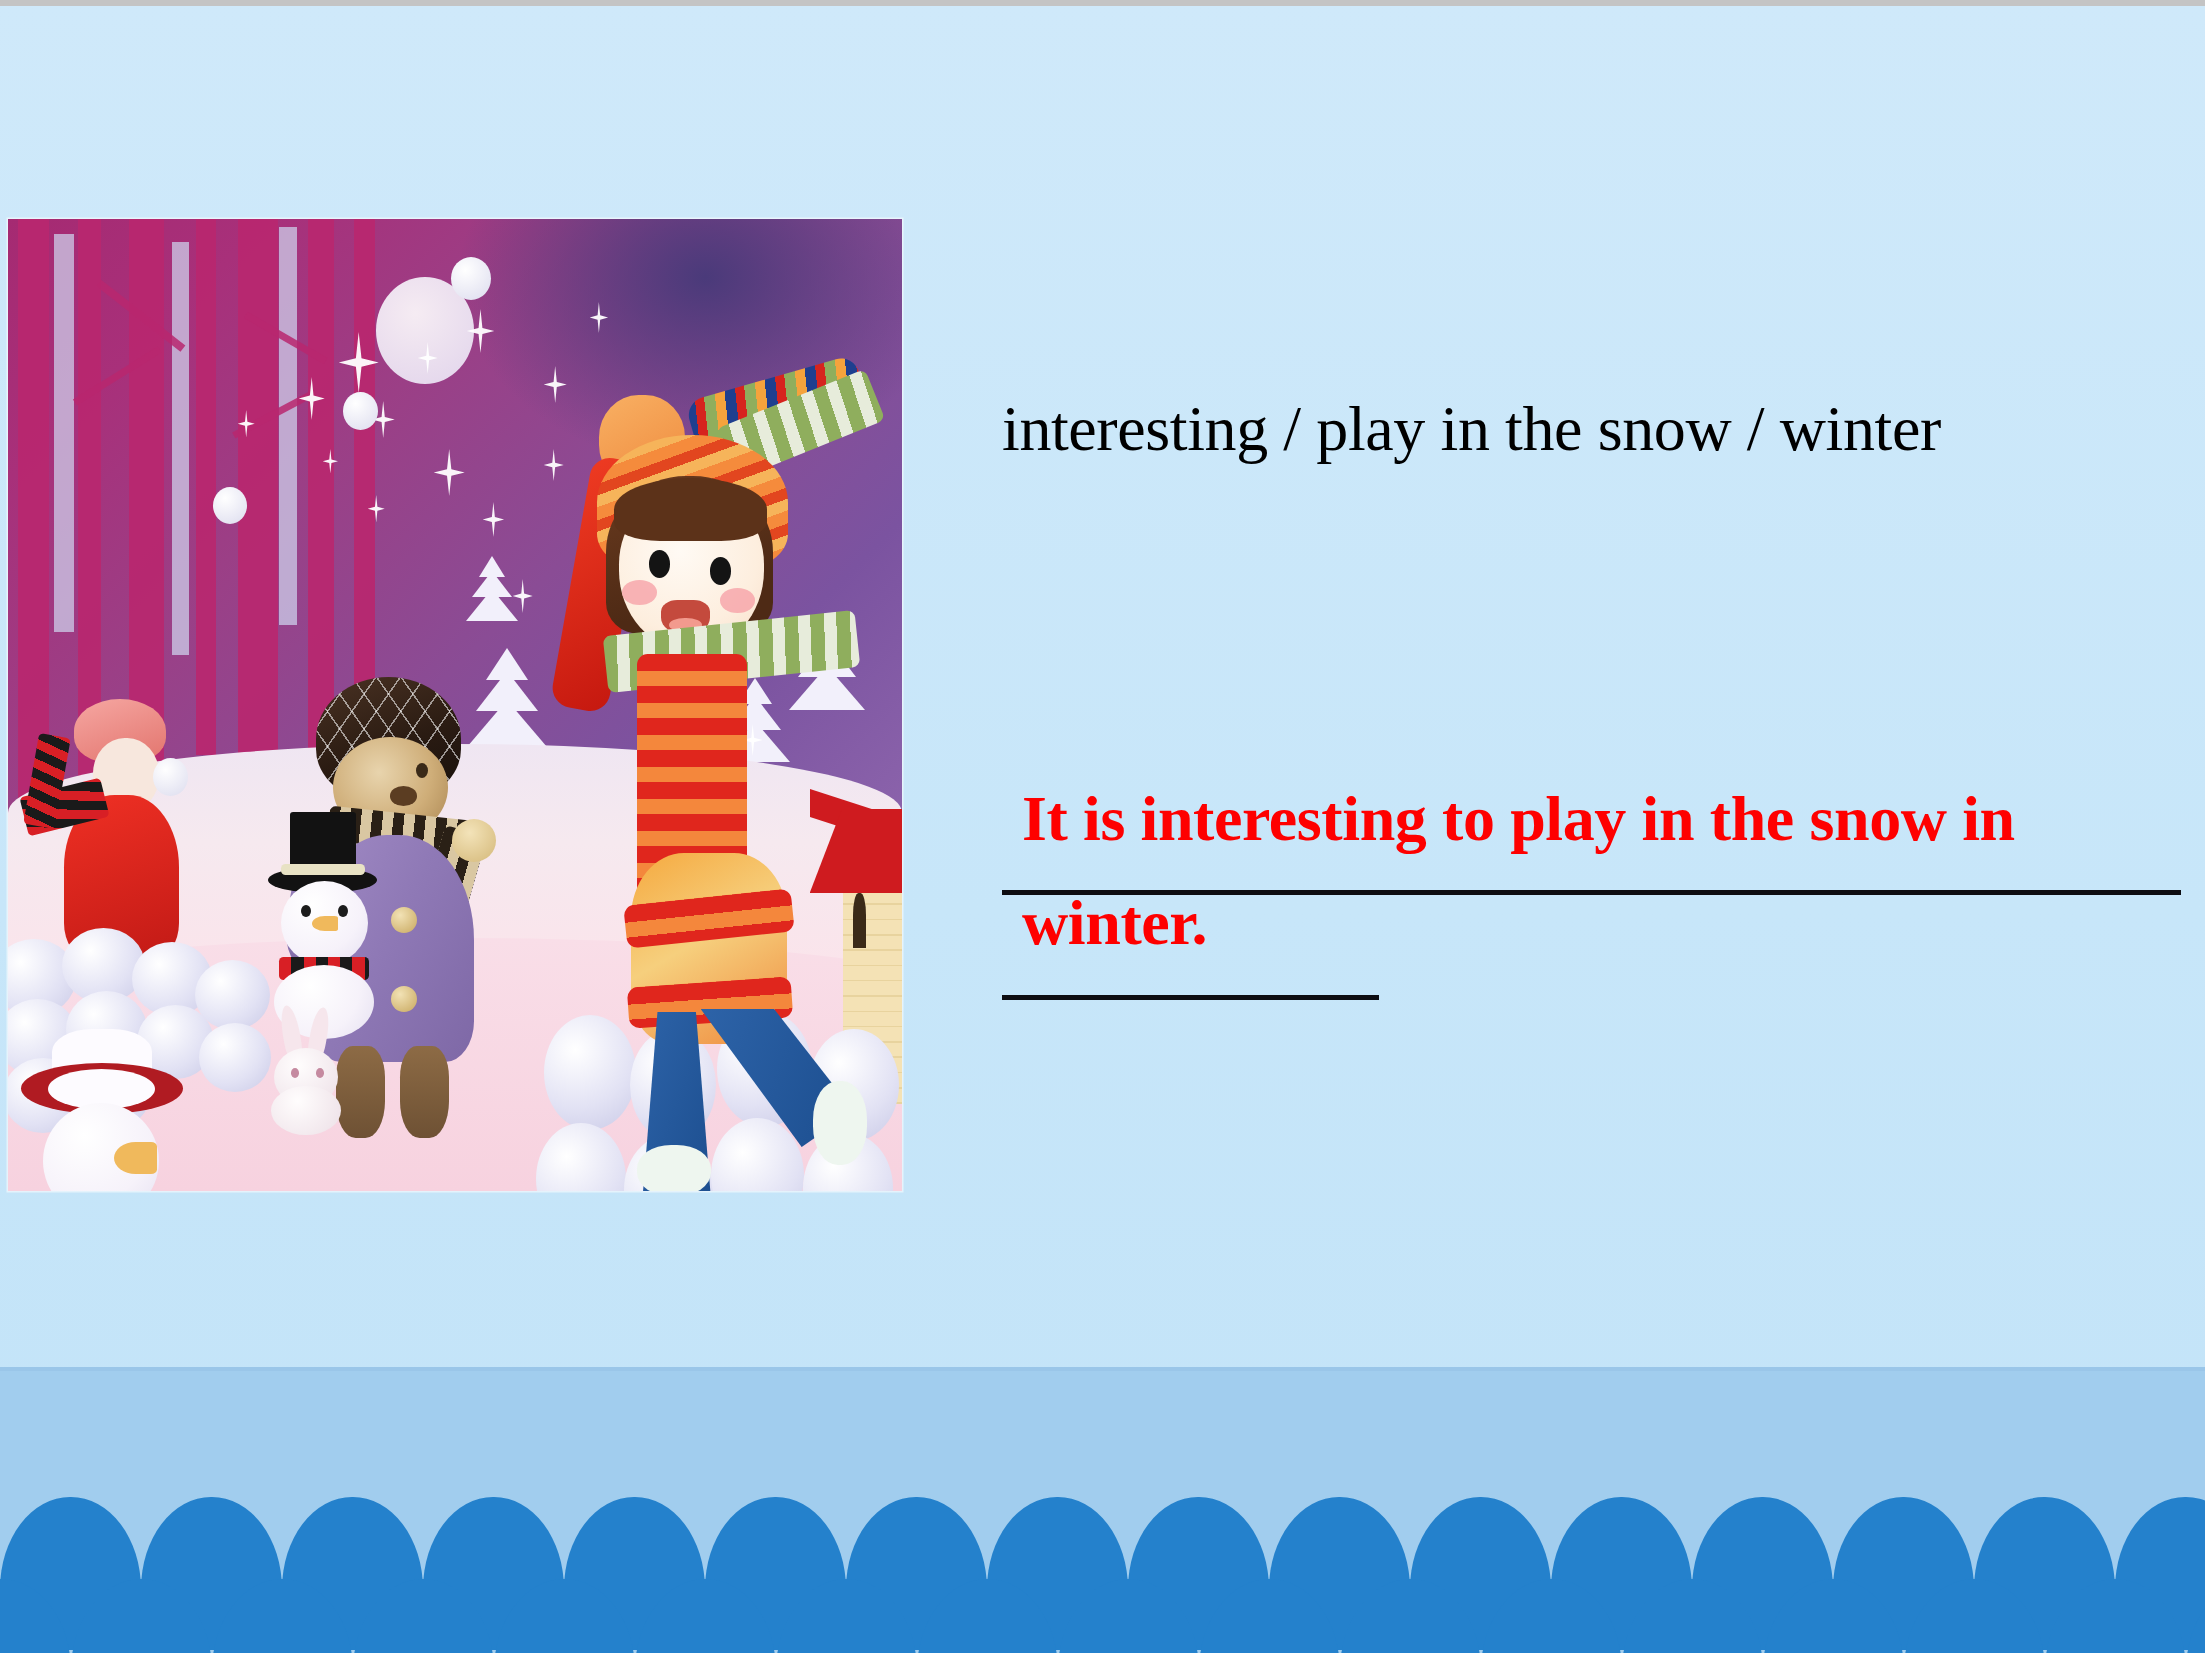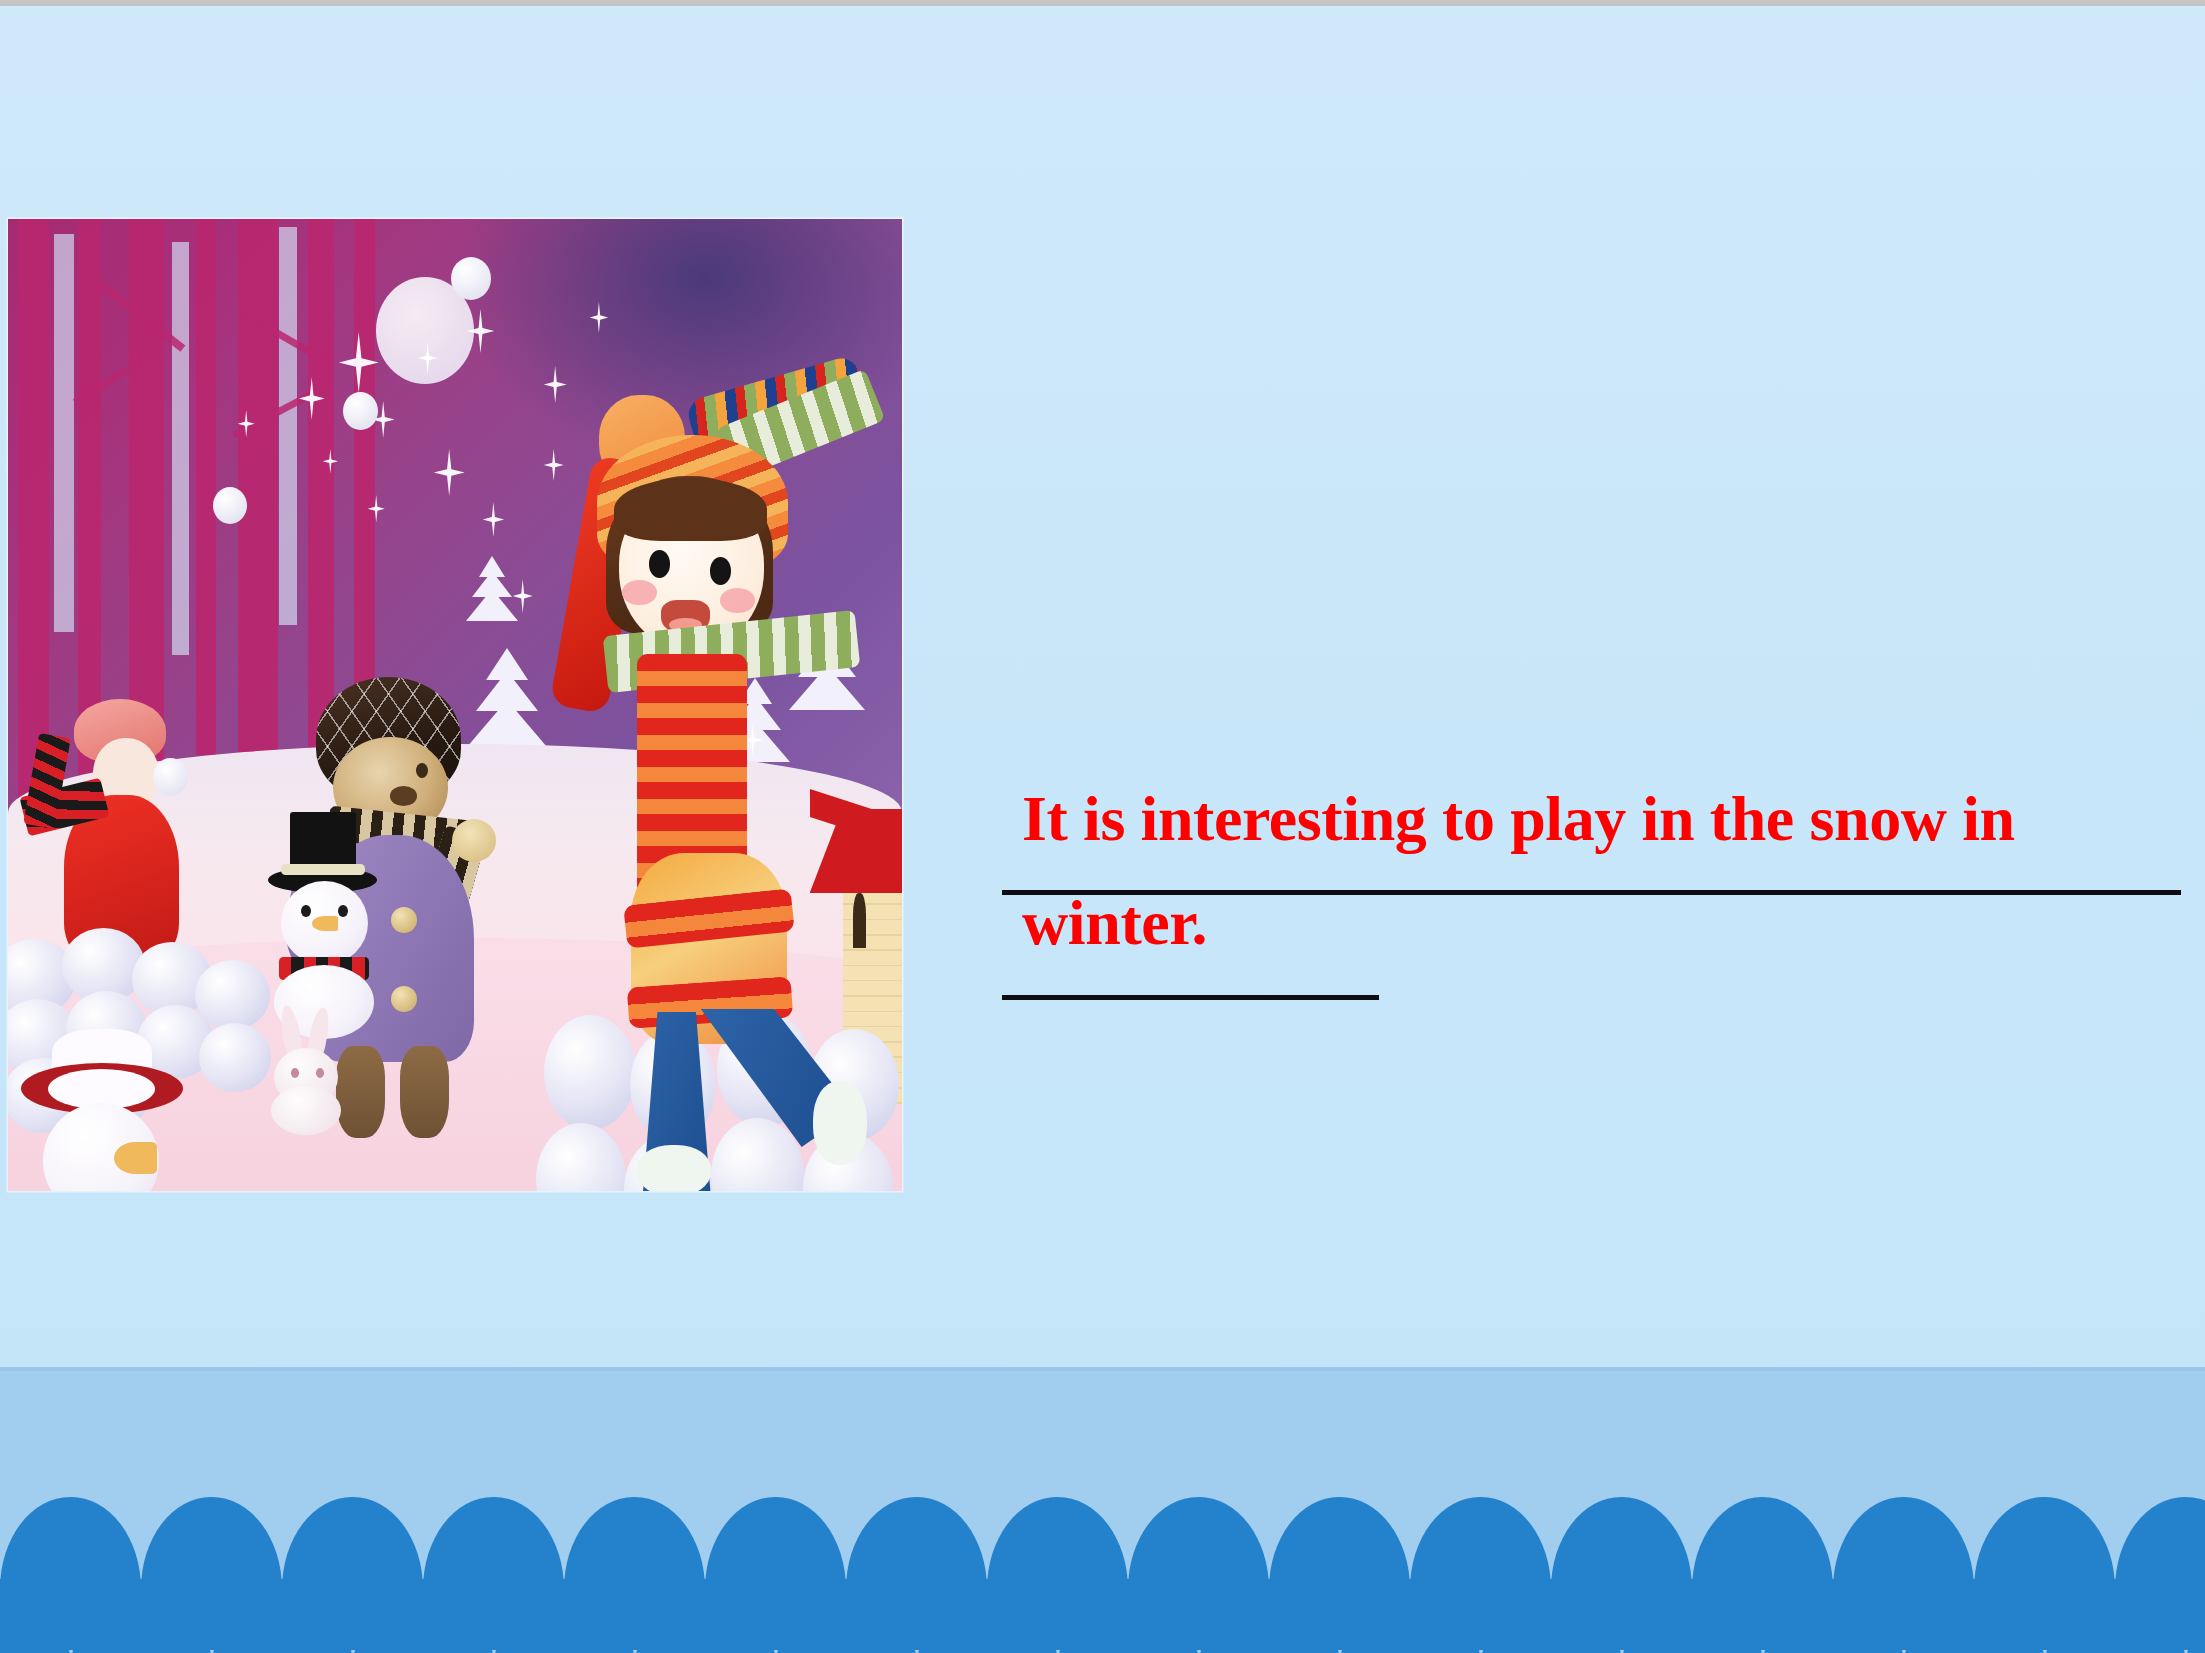--- a/index.html
+++ b/index.html
@@ -408,20 +408,21 @@
       <div class="g-scarf-red" style="left:161px;top:613px;width:164px;height:41px;transform:rotate(-4deg);"></div>
 
       <div class="g-pants" style="left:173px;top:643px;width:74px;height:184px;clip-path:polygon(24% 0,76% 0,96% 100%,4% 100%);"></div>
       <div class="g-pants" style="left:234px;top:640px;width:153px;height:138px;clip-path:polygon(0 0,48% 0,100% 74%,66% 100%);"></div>
       <div class="g-boot" style="left:346px;top:712px;width:54px;height:84px;"></div>
       <div class="g-boot" style="left:170px;top:776px;width:74px;height:51px;"></div>
     </div>
 
   </div>
 
+  <div class="prompt-text">interesting / play in the snow / winter</div>
 
   <div class="rule rule-1"></div>
   <div class="rule rule-2"></div>
 
   <div class="answer-block">
     <div class="answer-text">It is interesting to play in the snow in winter.</div>
   </div>
 
   <div class="band">
     <div class="band-hairline"></div>

